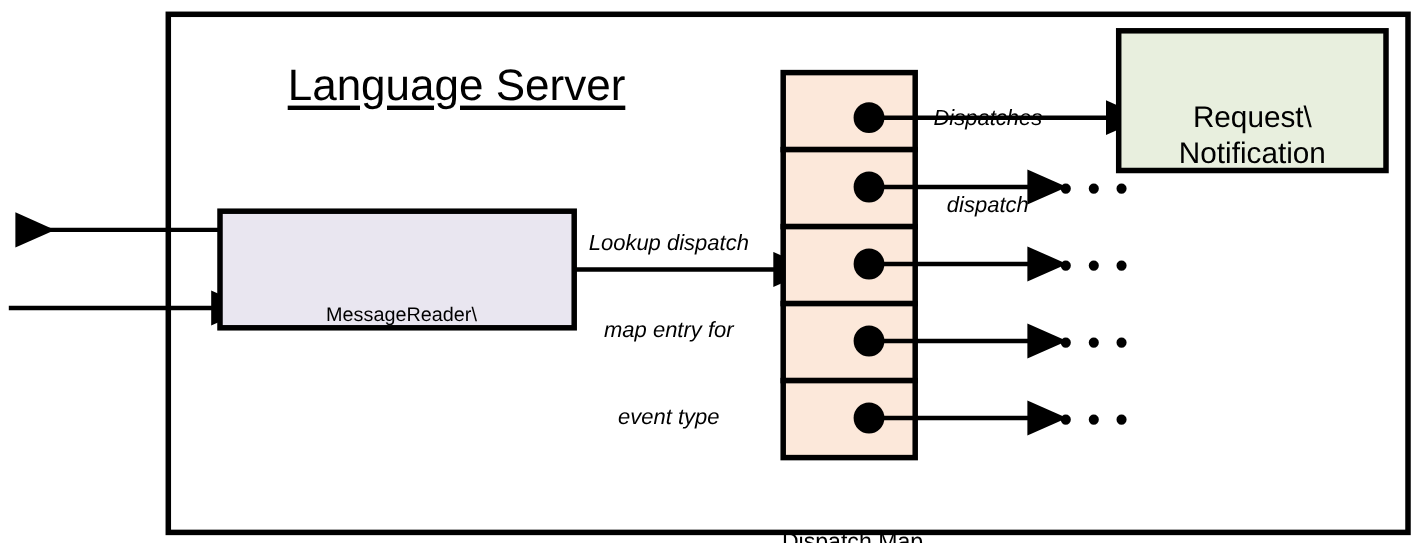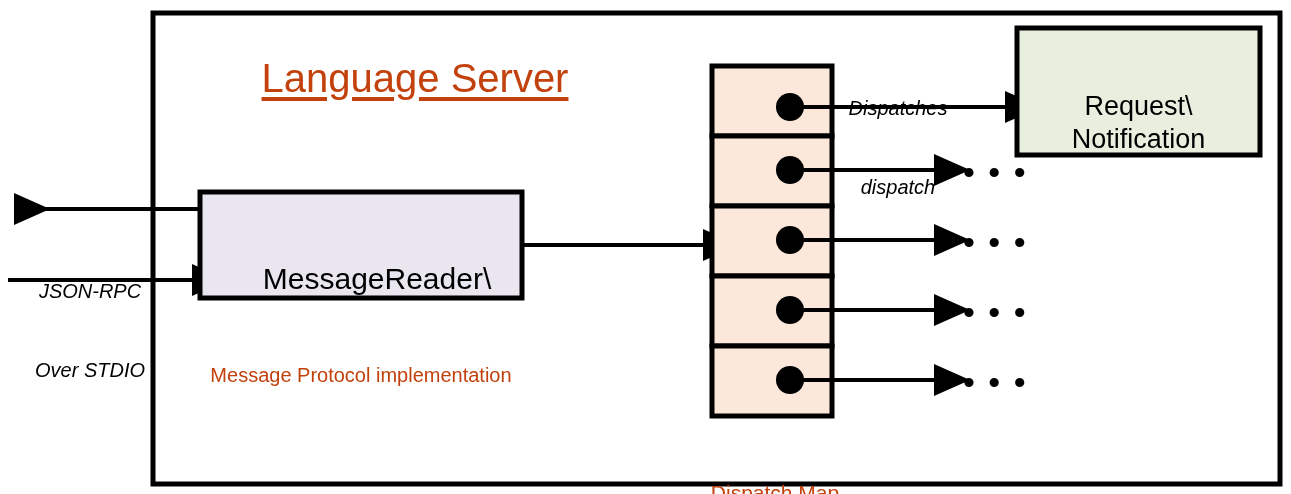--- a/index.html
+++ b/index.html
@@ -23,21 +23,21 @@
     left: 0;
     top: 0;
     width: 1291px;
     height: 494px;
   }
   .txt {
     position: absolute;
     line-height: 1.17;
     text-align: center;
     white-space: pre;
-    color: #c2410c;
+    color: #000000;
   }
   
   #title-text {
     font-size: 40px;
     text-decoration: underline;
     text-underline-offset: 5px;
     letter-spacing: 0px;
     left: 215px;
     top: 55px;
     width: 400px;
@@ -46,25 +46,25 @@
   .boxlabel {
     position: absolute;
     display: flex;
     flex-direction: column;
     align-items: center;
     justify-content: flex-end;
     text-align: center;
     white-space: pre;
   }
   #mrw-box-label {
-    left: 216px;
+    left: 204px;
     top: 192px;
     width: 322px;
     height: 106px;
-    font-size: 30px;
+    font-size: 18px;
     line-height: 1.22;
   }
   #callback-box-label {
     left: 1017px;
     top: 28px;
     width: 243px;
     height: 127px;
     font-size: 27px;
     line-height: 1.20;
   }
@@ -170,33 +170,33 @@
     <path d="M790,170 L938,170" stroke="#000000" stroke-width="4" fill="none" marker-end="url(#ah)"></path>
     <path d="M790,240 L938,240" stroke="#000000" stroke-width="4" fill="none" marker-end="url(#ah)"></path>
     <path d="M790,310 L938,310" stroke="#000000" stroke-width="4" fill="none" marker-end="url(#ah)"></path>
     <path d="M790,380 L938,380" stroke="#000000" stroke-width="4" fill="none" marker-end="url(#ah)"></path>
 
     <rect x="1017" y="28" width="243" height="127" fill="#E8EFDE" stroke="#000000" stroke-width="5"></rect>
   </svg>
 
   <div class="txt" id="title-text">Language Server</div>
 
-  <div class="edgelabel" id="label-jsonrpc">
-    <div>JSON-RPC</div>
-    <div>Over STDIO</div>
-  </div>
 
   <div class="boxlabel" id="mrw-box-label">
     <div>MessageReader\</div>
   </div>
 
   <div class="txt" id="mrw-caption">
-    <div>Message Protocol implementation</div>
-  </div>
-
+  </div>
+
+  <div class="edgelabel" id="label-lookup">
+    <div>Lookup dispatch</div>
+    <div>map entry for</div>
+    <div>event type</div>
+  </div>
 
   <div class="edgelabel" id="label-dispatches">
     <div>Dispatches</div>
     <div>dispatch</div>
   </div>
 
   <div class="txt" id="dispatch-caption">
     <div>Dispatch Map</div>
     
   </div>

